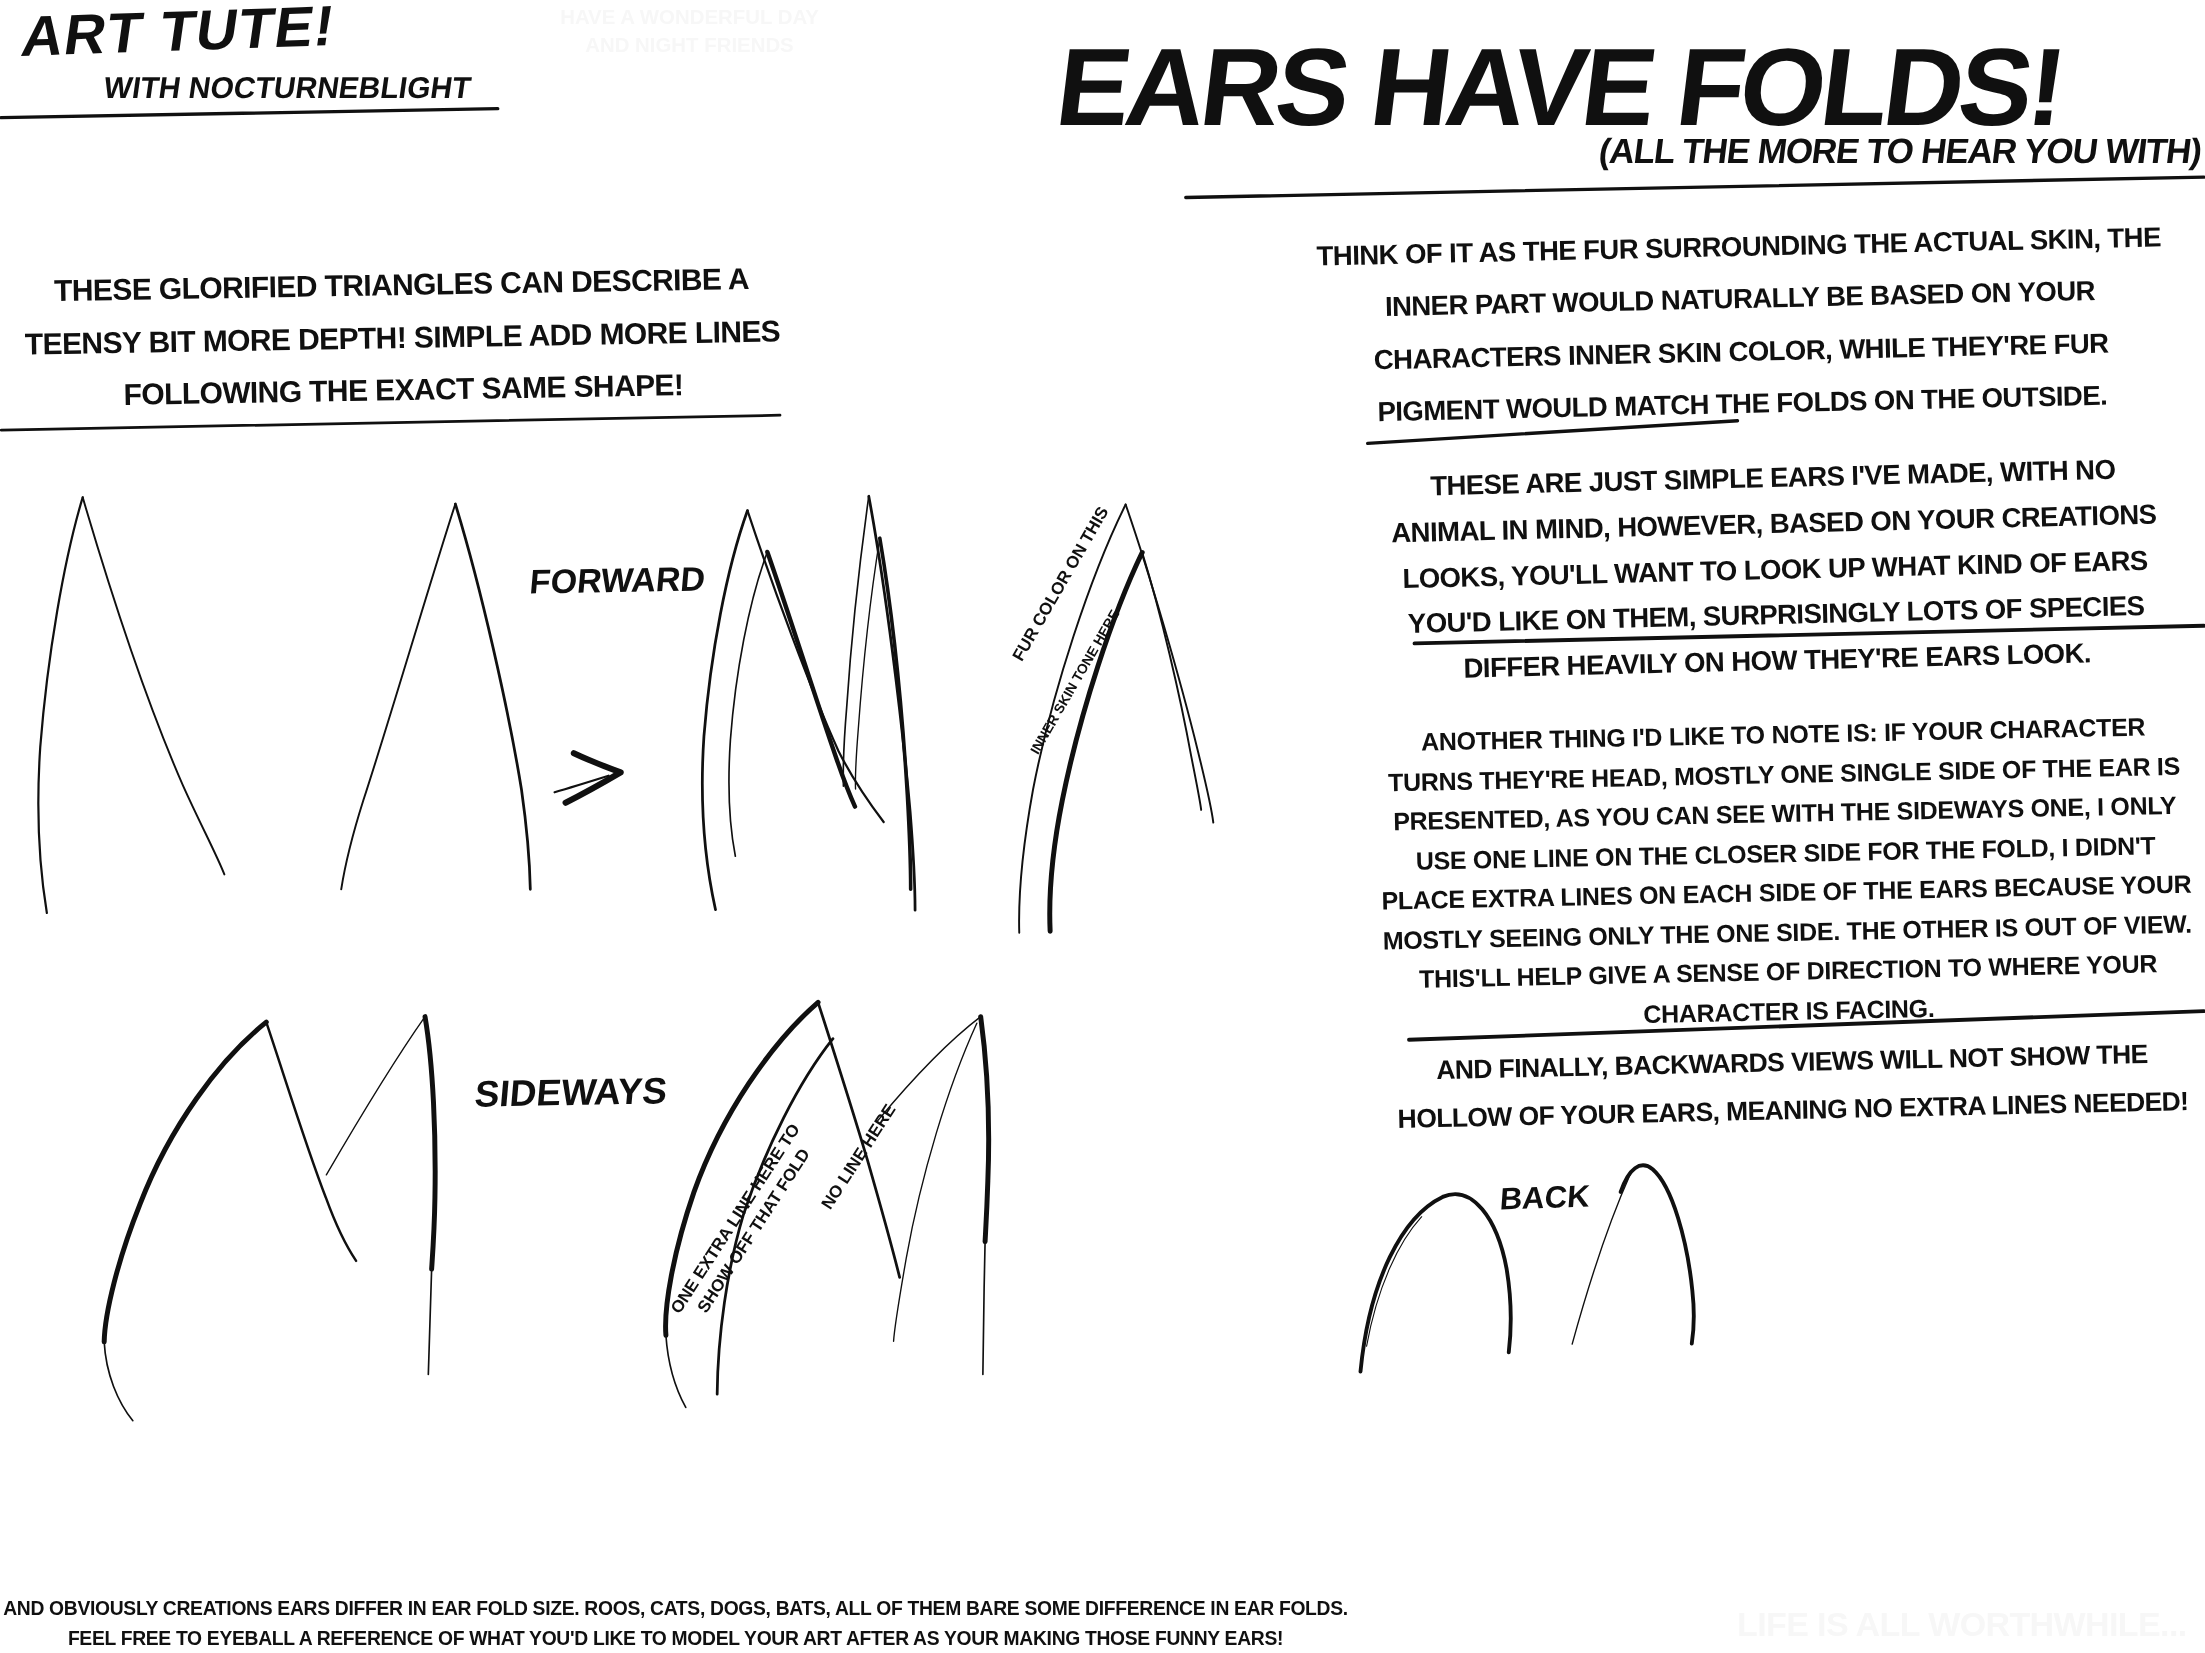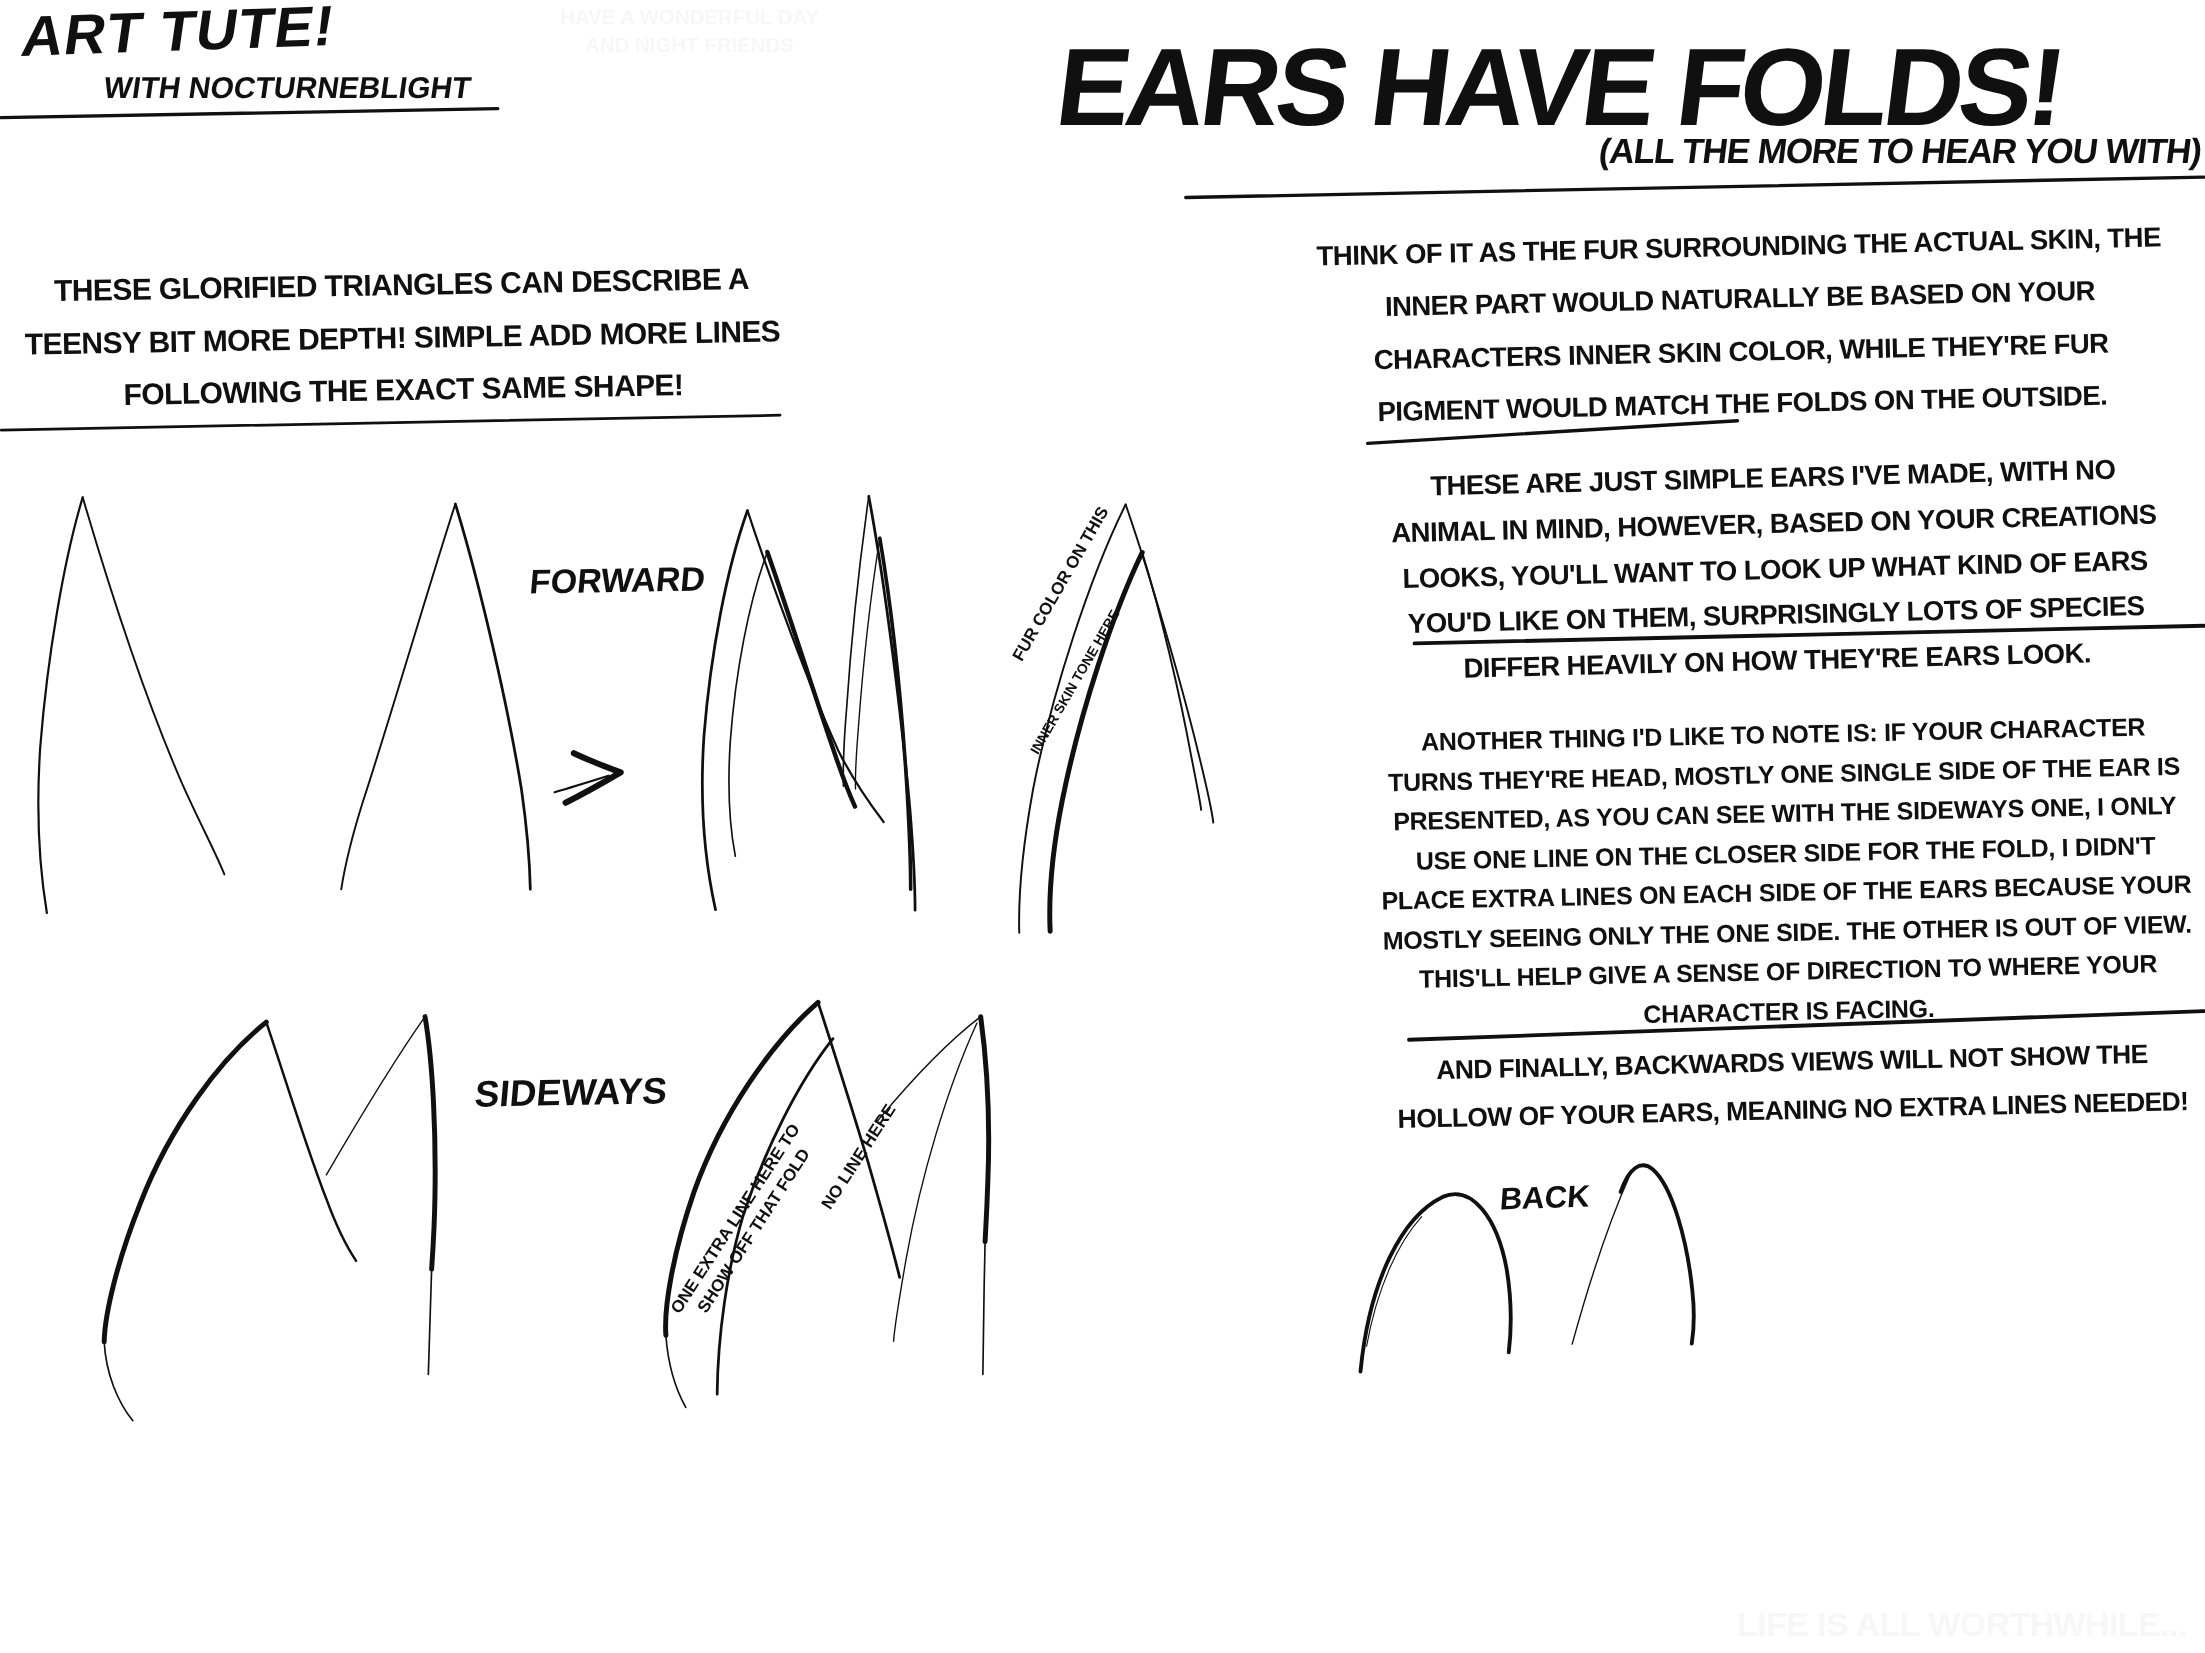--- a/index.html
+++ b/index.html
@@ -152,16 +152,18 @@
   <div class="t" id="label-forward">FORWARD</div>
   <div class="t" id="label-sideways">SIDEWAYS</div>
   <div class="t" id="label-back">BACK</div>
 
   <div class="rot" id="label-fur">FUR COLOR ON THIS</div>
   <div class="rot" id="label-innerskin">INNER SKIN TONE HERE</div>
   <div class="rot" id="label-oneextra">ONE EXTRA LINE HERE TO
 SHOW OFF THAT FOLD</div>
   <div class="rot" id="label-noline">NO LINE HERE</div>
 
+  <div class="t" id="footer-note">AND OBVIOUSLY CREATIONS EARS DIFFER IN EAR FOLD SIZE. ROOS, CATS, DOGS, BATS, ALL OF THEM BARE SOME DIFFERENCE IN EAR FOLDS.
+FEEL FREE TO EYEBALL A REFERENCE OF WHAT YOU'D LIKE TO MODEL YOUR ART AFTER AS YOUR MAKING THOSE FUNNY EARS!</div>
   <div class="t" id="hidden-bottom">LIFE IS ALL WORTHWHILE...</div>
 
 </div>
 
 
 </body></html>

